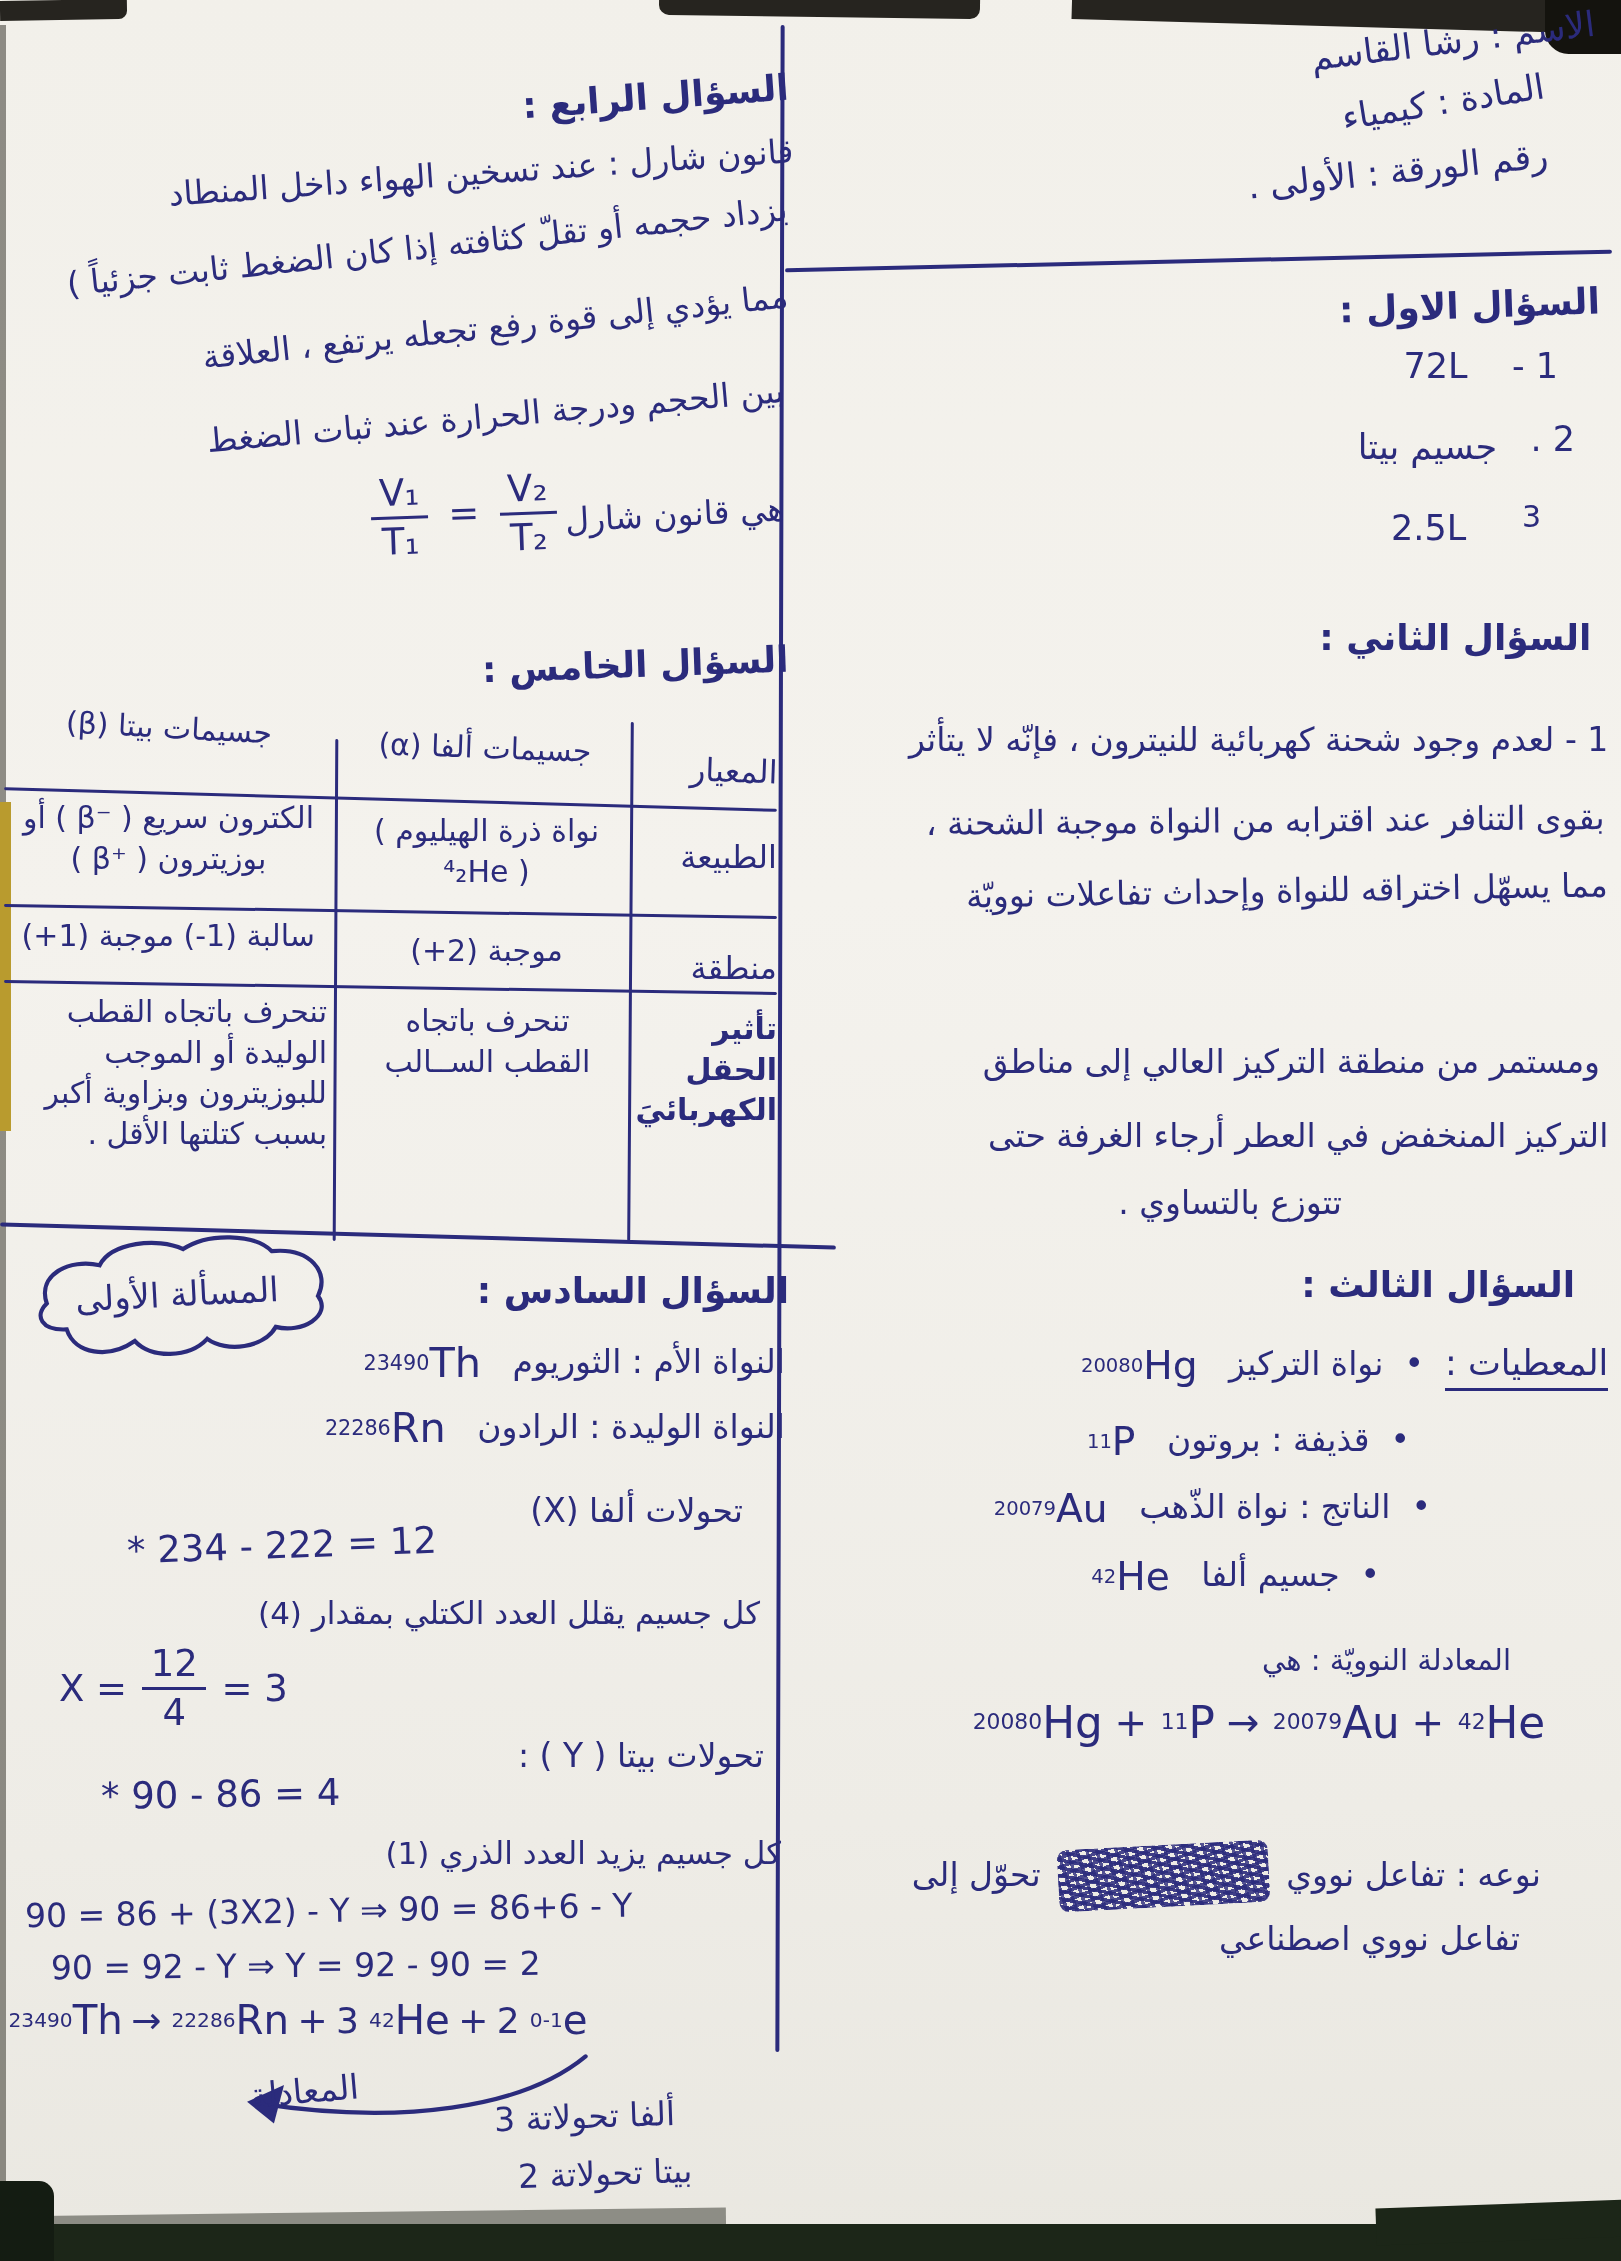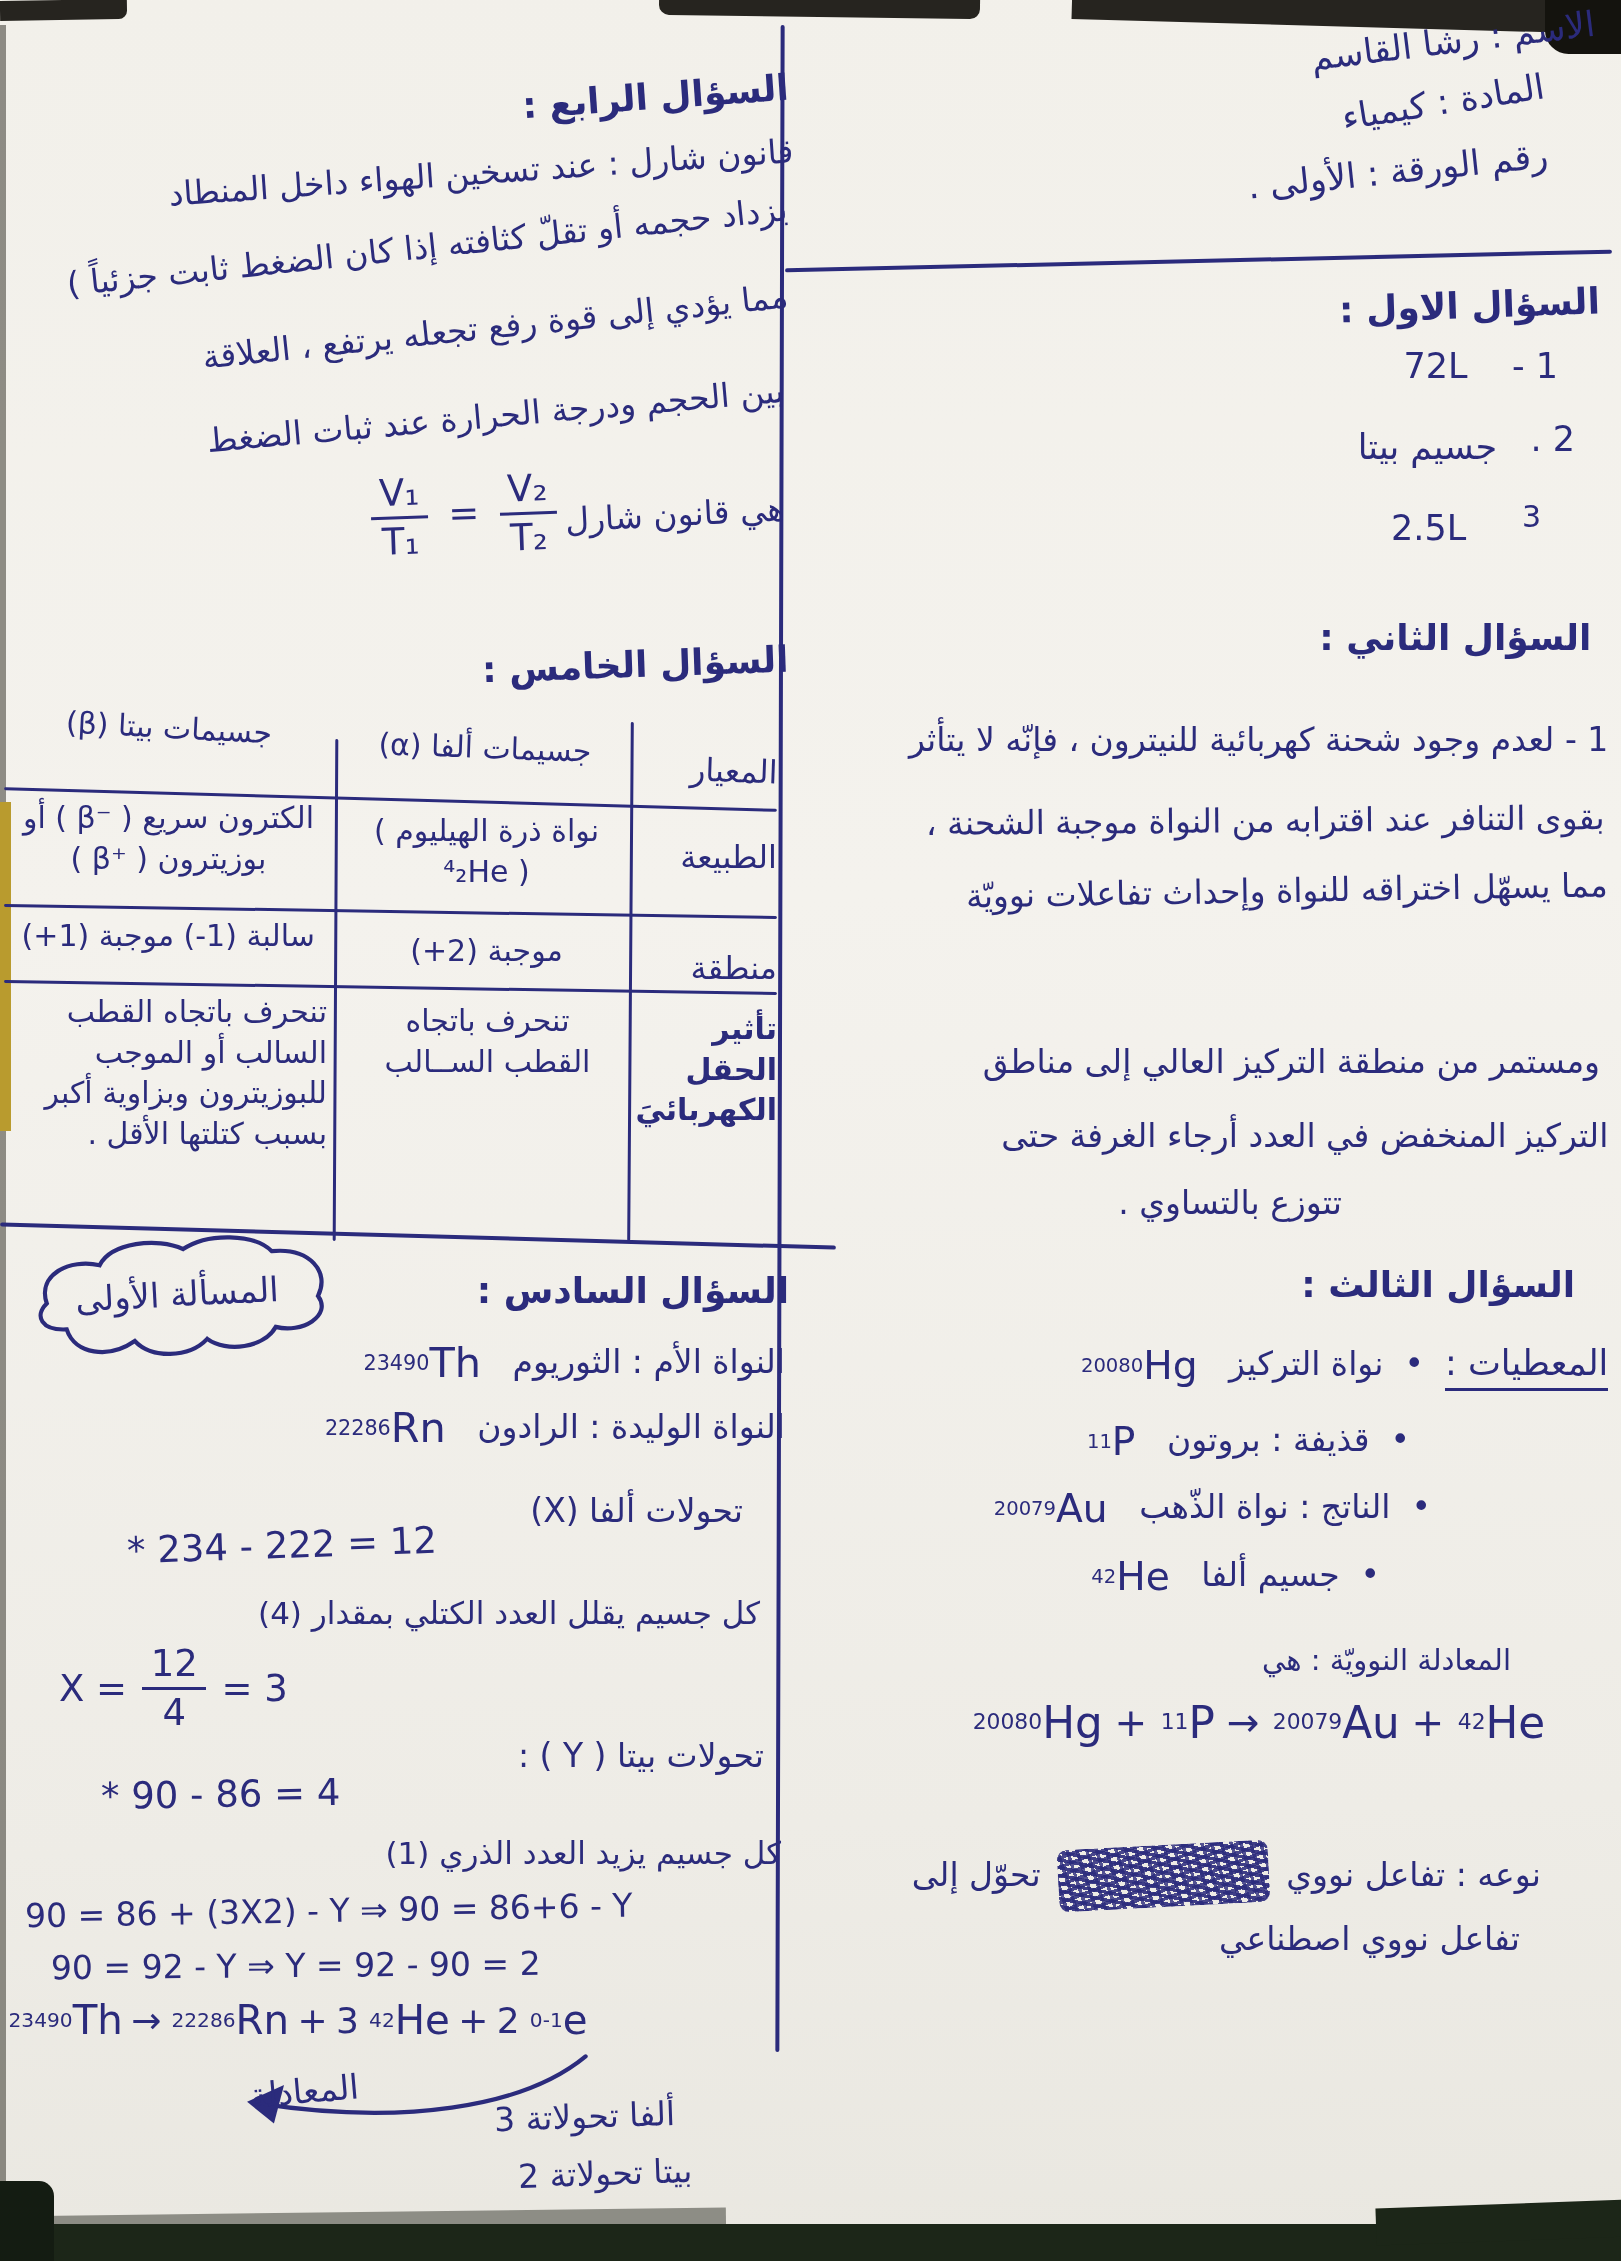--- a/index.html
+++ b/index.html
@@ -73,21 +73,21 @@
   <div class="t" style="top:507px;right:80px;font-size:35px;">
     <span style="position:relative;top:-13.5px;font-size:30px;">3</span>&nbsp;&nbsp;&nbsp;&nbsp;
     <span class="ltr">⁦2.5L⁩</span>
   </div>
 
   <div class="t title" style="top:615px;right:29.6px;">السؤال الثاني :</div>
   <div class="t" style="top:719px;right:12.7px;">1 - لعدم وجود شحنة كهربائية للنيترون ، فإنّه لا يتأثر</div>
   <div class="t" style="top:800px;right:17px;transform:rotate(-.5deg);">بقوى التنافر عند اقترابه من النواة موجبة الشحنة ،</div>
   <div class="t" style="top:870px;right:12.7px;transform:rotate(-1deg);">مما يسهّل اختراقه للنواة وإحداث تفاعلات نوويّة</div>
   <div class="t" style="top:1041px;right:21px;">ومستمر من منطقة التركيز العالي إلى مناطق</div>
-  <div class="t" style="top:1115px;right:12.7px;">التركيز المنخفض في العدد أرجاء الغرفة حتى</div>
+  <div class="t" style="top:1115px;right:12.7px;">التركيز المنخفض في العطر أرجاء الغرفة حتى</div>
   <div class="t" style="top:1182px;right:279px;">تتوزع بالتساوي .</div>
 
   <div class="t title" style="top:1262px;right:46px;">السؤال الثالث :</div>
 
   <div class="t" style="top:1341px;right:12.7px;">
     <span class="underline" style="font-size:35px;">المعطيات :</span>&nbsp;
     <span>•</span>&nbsp;
     <span>نواة التركيز</span>&nbsp;&nbsp;
     <span class="nuc" style="font-size:35px;">
         <span class="st">
@@ -212,21 +212,21 @@
   <div class="cell" style="top:836px;right:844px;font-size:32px;">الطبيعة</div>
   <div class="cell center" style="top:811px;left:355px;width:263px;">نواة ذرة الهيليوم ⁦( ⁴₂He )⁩</div>
   <div class="cell center" style="top:798px;left:10px;width:317px;">الكترون سريع ⁦( β⁻ )⁩ أو بوزيترون ⁦( β⁺ )⁩</div>
 
   <div class="cell" style="top:947px;right:844px;font-size:32px;">منطقة</div>
   <div class="cell center" style="top:931px;left:355px;width:263px;">موجبة ⁦(+2)⁩</div>
   <div class="cell center" style="top:916px;left:6.8px;width:323px;">سالبة ⁦(-1)⁩ موجبة ⁦(+1)⁩</div>
 
   <div class="cell" style="top:1009px;right:844px;width:139px;font-size:30px;font-weight:bold;">تأثير الحقل الكهربائيَ</div>
   <div class="cell center" style="top:1001px;left:363px;width:249px;">تنحرف باتجاه القطب الســالب</div>
-  <div class="cell" style="top:992px;left:10px;width:317px;">تنحرف باتجاه القطب السالب أو الموجب للبوزيترون وبزاوية أكبر بسبب كتلتها الأقل .</div>
+  <div class="cell" style="top:992px;left:10px;width:317px;">تنحرف باتجاه القطب الوليدة أو الموجب للبوزيترون وبزاوية أكبر بسبب كتلتها الأقل .</div>
 
   <div style="position:absolute;top:1229px;left:21px;width:321px;height:139px;transform:rotate(-3deg);">
     <svg width="321" height="139" viewBox="0 0 380 165" style="position:absolute;left:0;top:0;">
       <path d="M 30 80 C 20 45, 60 28, 95 38 C 110 12, 165 8, 195 24 C 225 6, 280 10, 300 32 C 345 30, 368 60, 352 88 C 368 112, 330 132, 300 122 C 285 146, 240 150, 218 132 C 195 154, 150 152, 132 130 C 100 150, 60 142, 52 112 C 22 112, 14 94, 30 80 Z" fill="none" stroke="#2b2b7c" stroke-width="5" stroke-linecap="round"></path>
     </svg>
     <span class="t" style="top:44px;right:63px;font-size:34px;">المسألة الأولى</span>
   </div>
 
   <div class="t title" style="top:1268px;right:832px;">السؤال السادس :</div>
 

